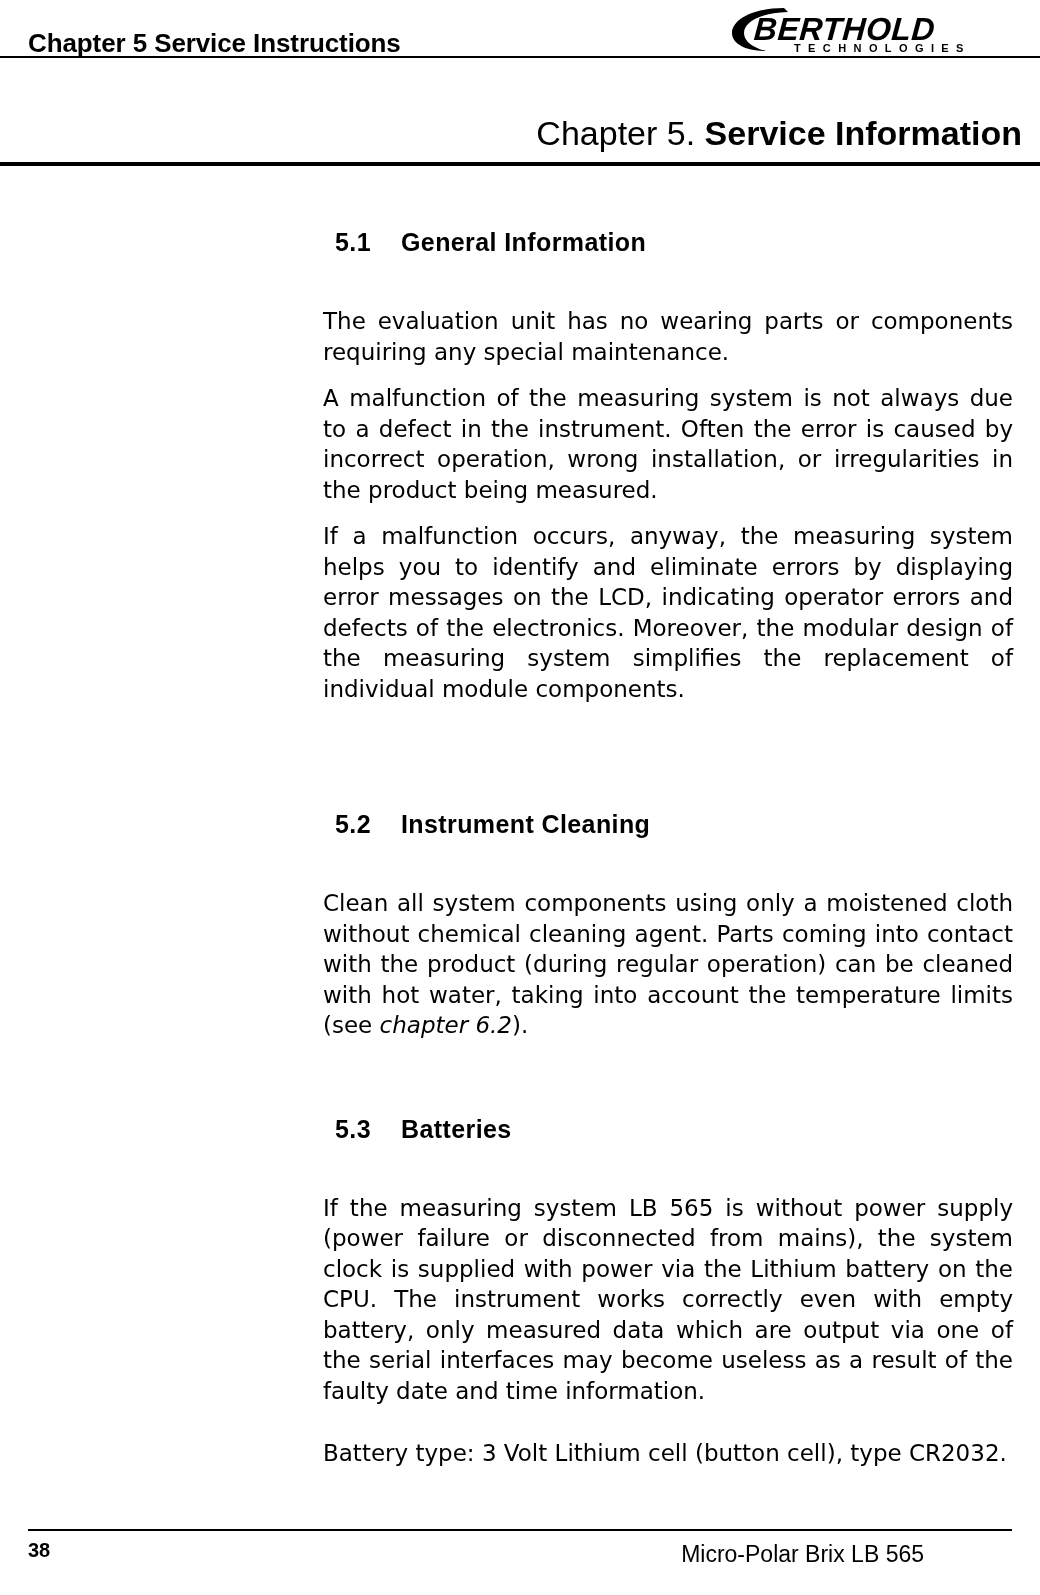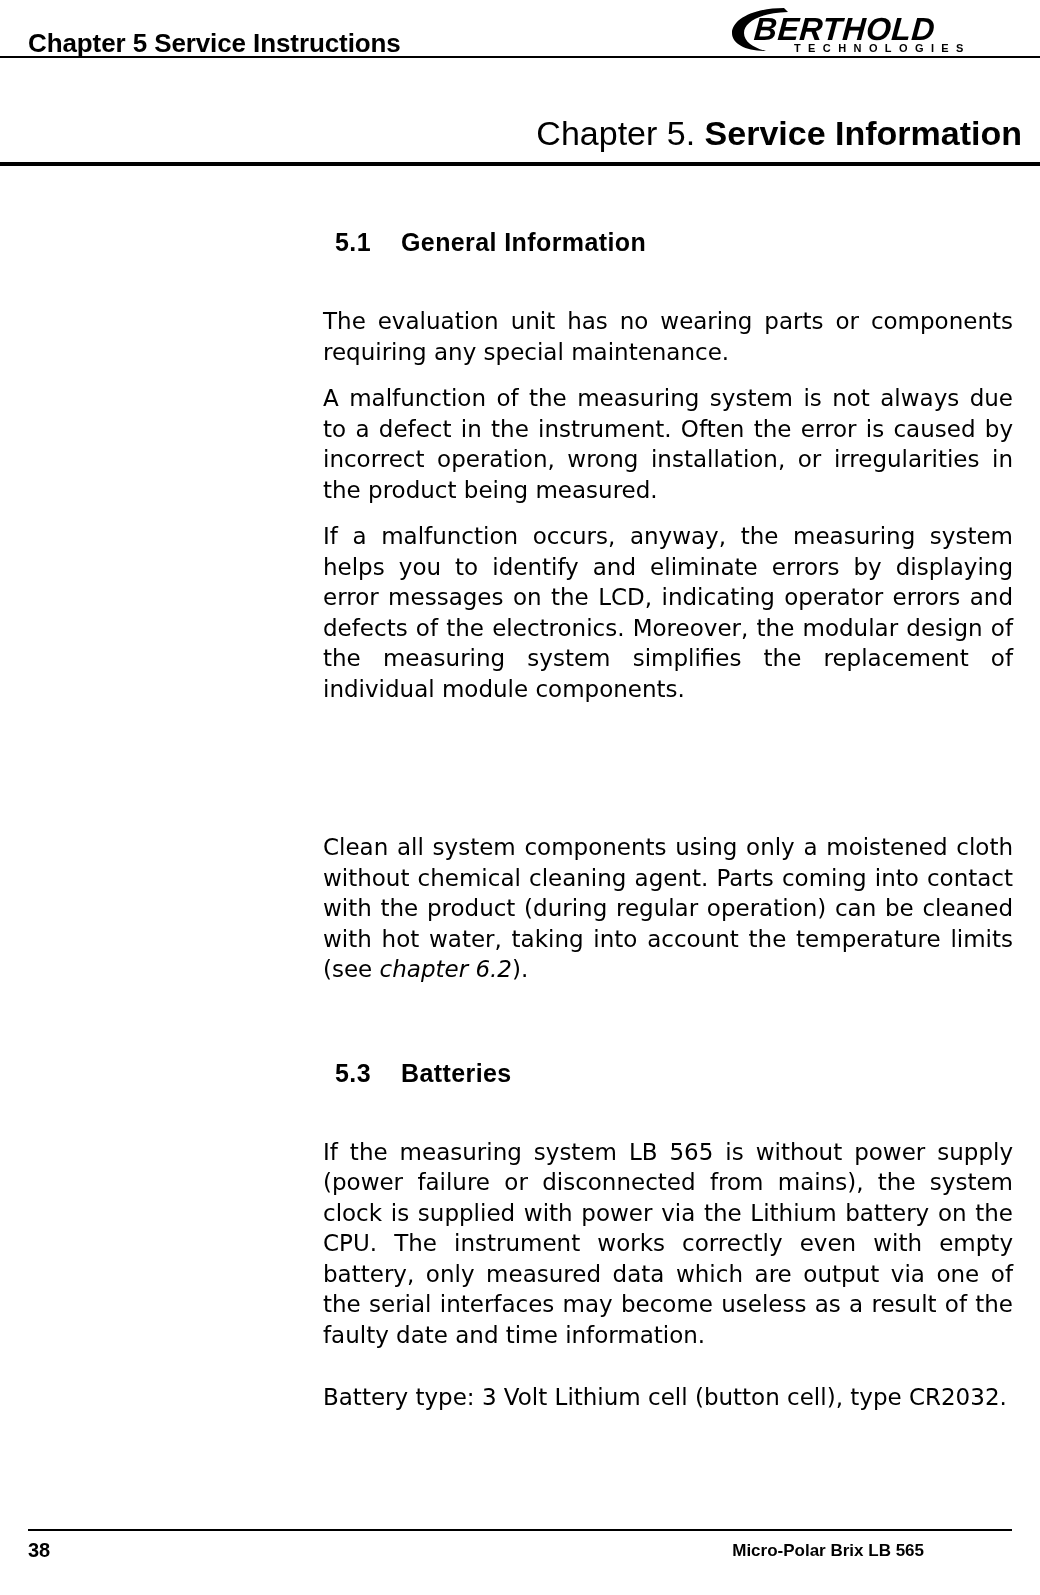--- a/index.html
+++ b/index.html
@@ -137,22 +137,22 @@
     top: 20px;
     font-family: "Liberation Sans", sans-serif;
     font-size: 20px;
     font-weight: bold;
   }
   .footer-doc-title {
     position: absolute;
     right: 28px;
     top: 22px;
     font-family: "Liberation Sans", sans-serif;
-    font-size: 17px;
-    font-weight: bold;
+    font-size: 23px;
+    font-weight: normal;
     white-space: nowrap;
   }
 </style>
 </head>
 <body>
 
 <div class="page-header">
   <div class="header-title">Chapter 5 Service Instructions</div>
 
   <div class="logo">
@@ -178,20 +178,21 @@
 <div class="content" id="content">
     <h2 class="section-heading"><span class="sec-num">5.1</span><span class="sec-title">General Information</span></h2>
     <div class="gap-after-heading"></div>
     <p class="body-text">The evaluation unit has no wearing parts or components requiring any special maintenance.</p>
     <div class="gap-para"></div>
     <p class="body-text">A malfunction of the measuring system is not always due to a defect in the instrument. Often the error is caused by incorrect operation, wrong installation, or irregularities in the product being measured.</p>
     <div class="gap-para"></div>
     <p class="body-text">If a malfunction occurs, anyway, the measuring system helps you to identify and eliminate errors by displaying error messages on the LCD, indicating operator errors and defects of the electronics. Moreover, the modular design of the measuring system simplifies the replacement of individual module components.</p>
     <div class="gap-para"></div>
     <div class="gap-section"></div>
+    <h2 class="section-heading"><span class="sec-num">5.2</span><span class="sec-title">Instrument Cleaning</span></h2>
     <div class="gap-after-heading"></div>
     <p class="body-text">Clean all system components using only a moistened cloth without chemical cleaning agent. Parts coming into contact with the product (during regular operation) can be cleaned with hot water, taking into account the temperature limits (see <em>chapter 6.2</em>).</p>
     <div class="gap-section-sm"></div>
     <h2 class="section-heading"><span class="sec-num">5.3</span><span class="sec-title">Batteries</span></h2>
     <div class="gap-after-heading"></div>
     <p class="body-text">If the measuring system LB 565 is without power supply (power failure or disconnected from mains), the system clock is supplied with power via the Lithium battery on the CPU. The instrument works correctly even with empty battery, only measured data which are output via one of the serial interfaces may become useless as a result of the faulty date and time information.</p>
     <div class="gap-para"></div>
     <div class="gap-para"></div>
     <p class="body-text">Battery type: 3 Volt Lithium cell (button cell), type CR2032.</p>
   </div>

